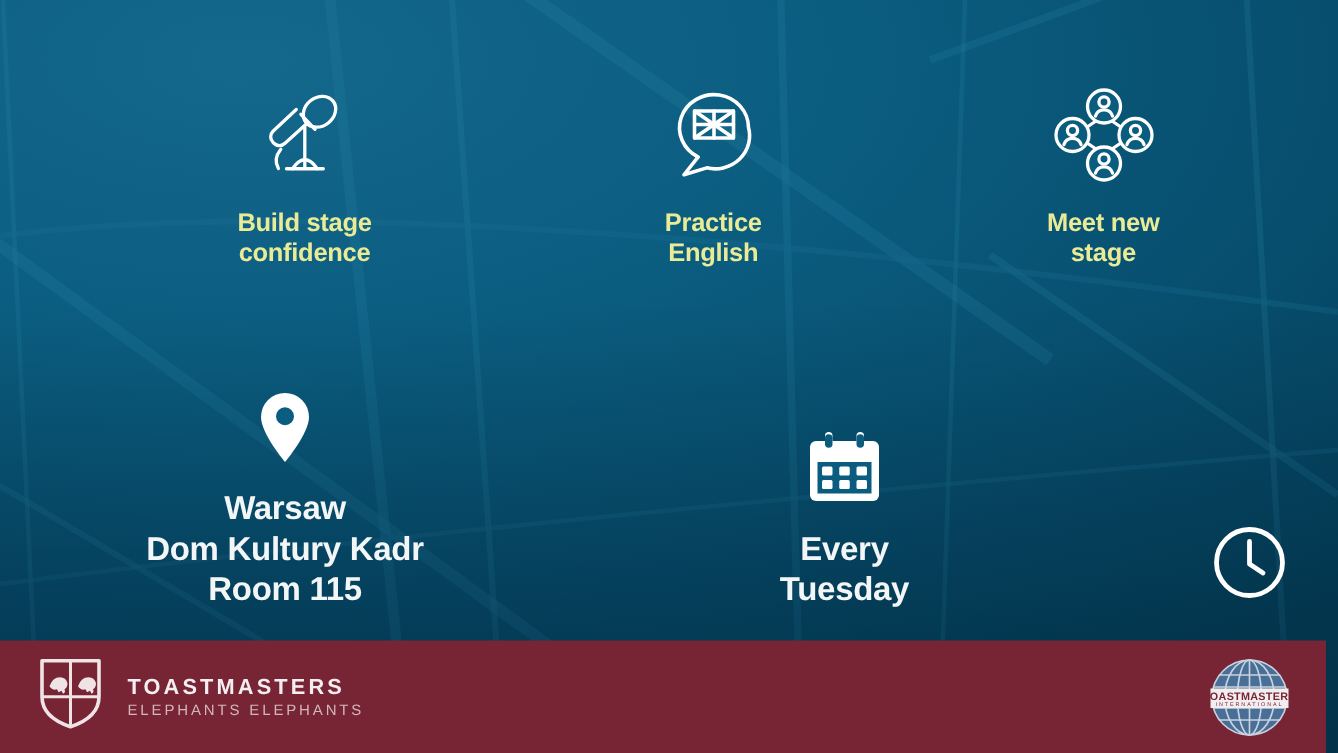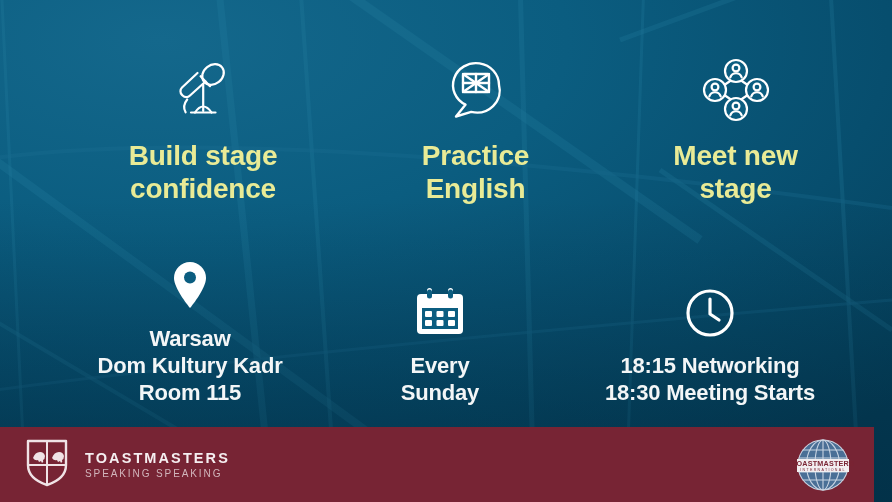--- a/index.html
+++ b/index.html
@@ -74,21 +74,21 @@
     height: 76px;
     display: flex;
     align-items: center;
     justify-content: center;
   }
   .cell-icon svg { display: block; }
 
   .cell-label {
     margin-top: 11px;
     text-align: center;
-    font-size: 28px;
+    font-size: 17px;
     font-weight: bold;
     line-height: 1.19;
     letter-spacing: -0.2px;
     white-space: pre-line;
   }
   .cell-label.yellow { color: #e9eb96; }
   .cell-label.white  { color: #f3f6f7; }
 
   
   .w-build    { width: 170px; }
@@ -99,21 +99,21 @@
   .cell-bottom .cell-icon { height: 62px; }
   .cell-bottom .cell-label { margin-top: 9px; font-size: 22px; line-height: 1.22; }
 
   .w-place { width: 260px; }
   .w-day   { width: 160px; }
   .w-time  { width: 300px; }
 
   
   .footer {
     position: absolute;
-    left: 0; right: 18px;
+    left: 0; right: 8px;
     top: 427px;
     height: 75px;
     background: #772434;
   }
   .footer-inner {
     position: relative;
     height: 100%;
   }
   .brand {
     position: absolute;
@@ -268,32 +268,30 @@
               <rect x="23.5" y="34" width="7" height="6" rx="1"></rect>
               <rect x="35" y="34" width="7" height="6" rx="1"></rect>
             </g>
             <rect x="14" y="2" width="5" height="12" rx="2.5" fill="#ffffff"></rect>
             <rect x="35" y="2" width="5" height="12" rx="2.5" fill="#ffffff"></rect>
             <rect x="14" y="3.5" width="5" height="9" rx="2.5" fill="#0b5d80"></rect>
             <rect x="35" y="3.5" width="5" height="9" rx="2.5" fill="#0b5d80"></rect>
           </svg>
         </div>
         <div class="cell-label white w-day">Every
-Sunday</div>
+Tuesday</div>
       </div>
 
       <div class="cell cell-bottom">
         <div class="cell-icon">
           <svg width="54" height="54" viewBox="0 0 54 54" xmlns="http://www.w3.org/2000/svg" fill="none" stroke="#ffffff" stroke-width="3.2" stroke-linecap="round" stroke-linejoin="round">
             <circle cx="27" cy="27" r="22"></circle>
             <path d="M27 13 L27 28 L36 34"></path>
           </svg>
         </div>
-        <div class="cell-label white w-time">18:15 Networking
-18:30 Meeting Starts</div>
       </div>
 
     </div>
   </div>
 
   <div class="footer">
     <div class="footer-inner">
 
       <div class="brand">
         <div>
@@ -302,21 +300,21 @@
             <path d="M21 2 L21 45" stroke="#f0e3e6" stroke-width="2"></path>
             <path d="M2 26 L40 26" stroke="#f0e3e6" stroke-width="2"></path>
             <g fill="#f0e3e6">
               <path d="M7 19 q2-6 7-6 q4 0 5 4 q0 3 -2 4 q1 2 -1 3 l-1-2 l-2 1 l-1-2 q-3 1 -5 -2 z"></path>
               <path d="M26 19 q2-6 7-6 q4 0 5 4 q0 3 -2 4 q1 2 -1 3 l-1-2 l-2 1 l-1-2 q-3 1 -5 -2 z"></path>
             </g>
           </svg>
         </div>
         <div class="brand-text">
           <div class="brand-name">TOASTMASTERS</div>
-          <div class="brand-sub">SPEAKING SPEAKING</div>
+          <div class="brand-sub">ELEPHANTS ELEPHANTS</div>
         </div>
       </div>
 
       <div class="ti-logo">
         <svg viewBox="0 0 66 60" xmlns="http://www.w3.org/2000/svg">
           <circle cx="33" cy="30" r="25" fill="#4a6f96"></circle>
           <g fill="none" stroke="#cfd9e6" stroke-width="1.1" opacity="0.95">
             <circle cx="33" cy="30" r="25"></circle>
             <ellipse cx="33" cy="30" rx="8" ry="25"></ellipse>
             <ellipse cx="33" cy="30" rx="16.5" ry="25"></ellipse>

